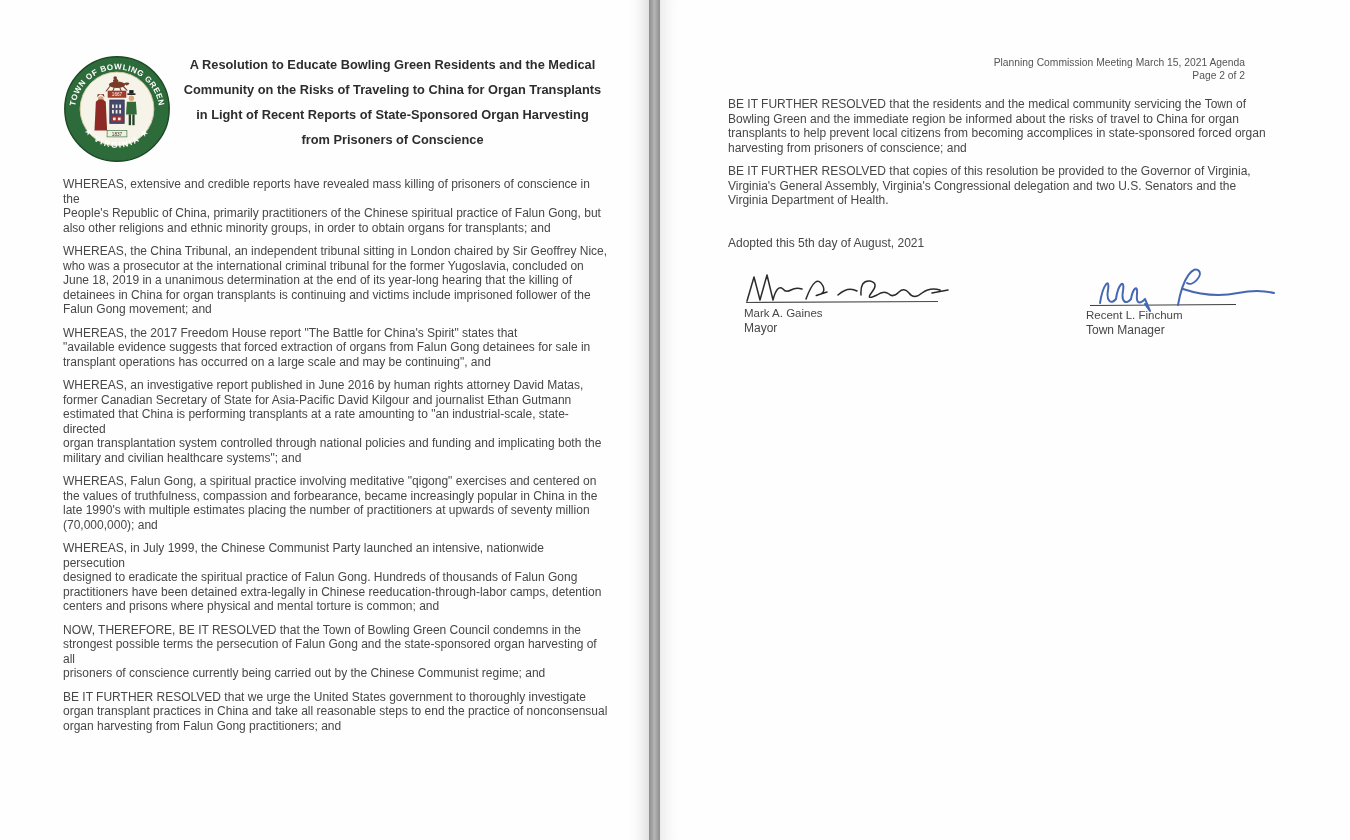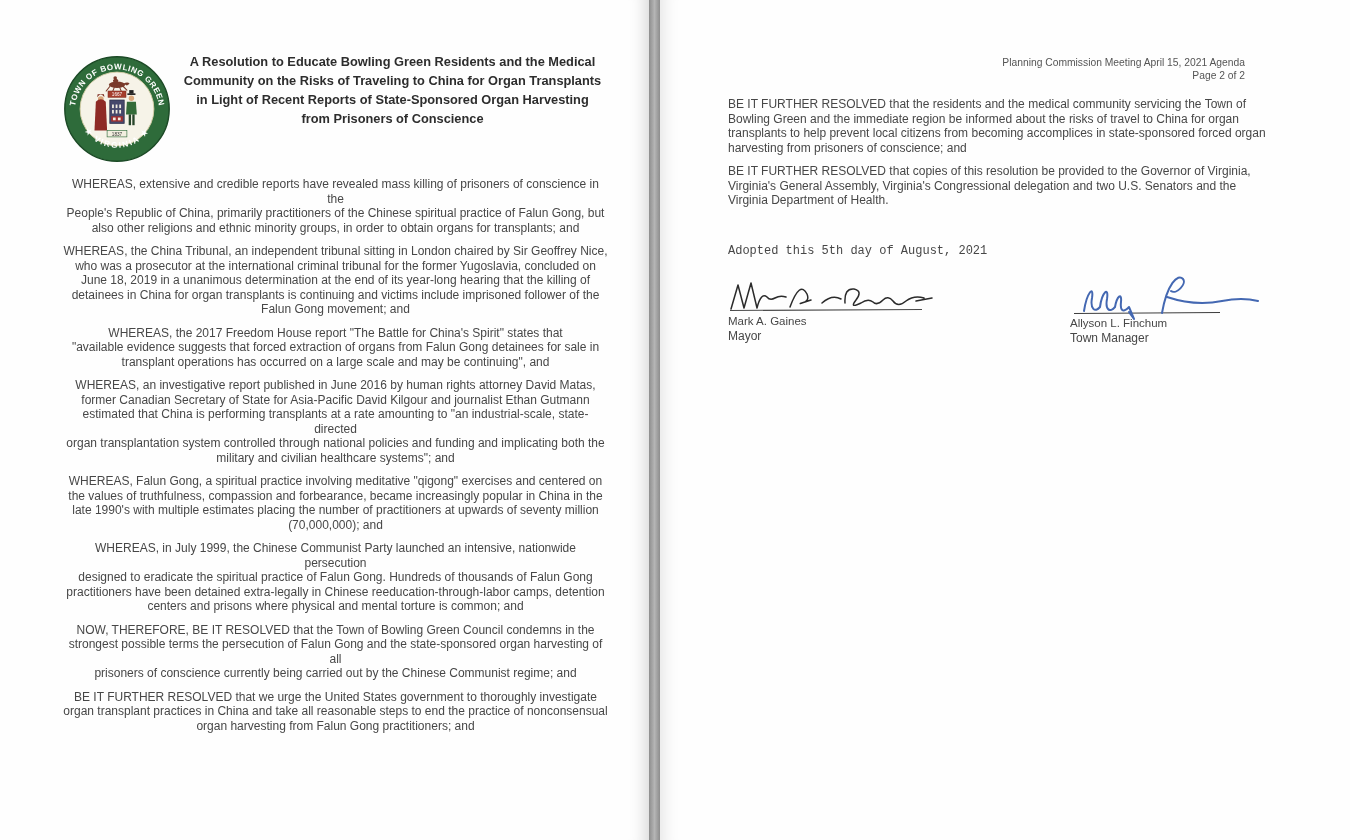--- a/index.html
+++ b/index.html
@@ -11,36 +11,36 @@
   .page{position:absolute;top:0;height:840px;background:#fefefe;}
   .page-left{left:0;width:649px;box-shadow:inset -20px 0 16px -16px rgba(0,0,0,0.16);}
   .page-right{left:660px;width:690px;box-shadow:inset 20px 0 16px -16px rgba(0,0,0,0.10);}
   .divider{position:absolute;left:649px;top:0;width:11px;height:840px;
     background:linear-gradient(90deg,#8d8d8d,#b5b5b5 50%,#8d8d8d);}
   .p1-content{position:absolute;left:63px;top:50px;width:545px;}
   .header-row{display:flex;align-items:flex-start;}
   .seal{width:108px;height:110px;flex:none;margin-top:4px;}
   .title{
     flex:1;margin:0;padding:2px 0 0 6px;text-align:center;
-    font-size:12.8px;line-height:19px;font-weight:bold;color:#2d2d2d;
+    font-size:12.8px;line-height:25px;font-weight:bold;color:#2d2d2d;
     white-space:pre-line;
   }
-  .body-text{margin-top:13px;text-align:center;}
+  .body-text{margin-top:13px;}
   p.doc{
     margin:0 0 9px 0;font-size:12px;line-height:14.5px;color:#474747;
     white-space:pre-line;
   }
   .p2-header{
     position:absolute;top:56px;right:105px;text-align:right;
     font-size:10.3px;line-height:13px;color:#555;
   }
   .p2-content{position:absolute;left:68px;top:97px;width:545px;}
-  p.adopted{margin-top:36px;margin-bottom:0;font-family:Liberation Mono, monospace;}
+  p.adopted{margin-top:28px;margin-bottom:0;}
   .sig-row{position:relative;margin-top:12px;height:110px;}
-  .sig-block{position:absolute;top:0;}
+  .sig-block{position:absolute;top:0;margin-left:16px;}
   .sig-left{left:0;width:212px;}
   .sig-right{left:342px;width:200px;}
   .sig-img{display:block;}
   .sig-name{font-size:11.5px;line-height:14.5px;color:#474747;margin-top:-4px;}
   .sig-role{font-size:12px;line-height:14.5px;color:#474747;}
 </style>
 </head>
 <body>
 
 <div class="stage">
@@ -148,21 +148,21 @@
 organ transplant practices in China and take all reasonable steps to end the practice of nonconsensual
 organ harvesting from Falun Gong practitioners; and</p>
       </div>
     </div>
   </section>
 
   <div class="divider"></div>
 
   <section class="page page-right">
     <div class="p2-header">
-      <div>Planning Commission Meeting April 15, 2021 Agenda</div>
+      <div>Planning Commission Meeting March 15, 2021 Agenda</div>
       <div>Page 2 of 2</div>
     </div>
 
     <div class="p2-content">
       <p class="doc">BE IT FURTHER RESOLVED that the residents and the medical community servicing the Town of
 Bowling Green and the immediate region be informed about the risks of travel to China for organ
 transplants to help prevent local citizens from becoming accomplices in state-sponsored forced organ
 harvesting from prisoners of conscience; and</p>
       <p class="doc">BE IT FURTHER RESOLVED that copies of this resolution be provided to the Governor of Virginia,
 Virginia's General Assembly, Virginia's Congressional delegation and two U.S. Senators and the
@@ -187,21 +187,21 @@
 
         <div class="sig-block sig-right">
           <svg class="sig-img" width="200" height="50" viewBox="0 0 200 50" aria-hidden="true">
             <line x1="4" y1="43.5" x2="150" y2="42.5" stroke="#3d3d3d" stroke-width="1.1"></line>
             <path d="M14,41 C17,22 24,15 22,28 C20,39 25,43 30,37
                      C32,22 39,16 37,29 C35,40 40,43 45,37
                      C47,26 52,22 51,32 C50,41 53,43 59,37 L64,49 L59,42
                      M92,43 C97,14 108,3 113,9 C117,14 106,25 101,21
                      M97,27 C112,32 132,35 152,31 Q172,27 188,31" fill="none" stroke="#4468b2" stroke-width="2" stroke-linecap="round" stroke-linejoin="round"></path>
           </svg>
-          <div class="sig-name">Allyson L. Finchum</div>
+          <div class="sig-name">Recent L. Finchum</div>
           <div class="sig-role">Town Manager</div>
         </div>
 
       </div>
     </div>
   </section>
 
 </div>
 
 </body></html>

